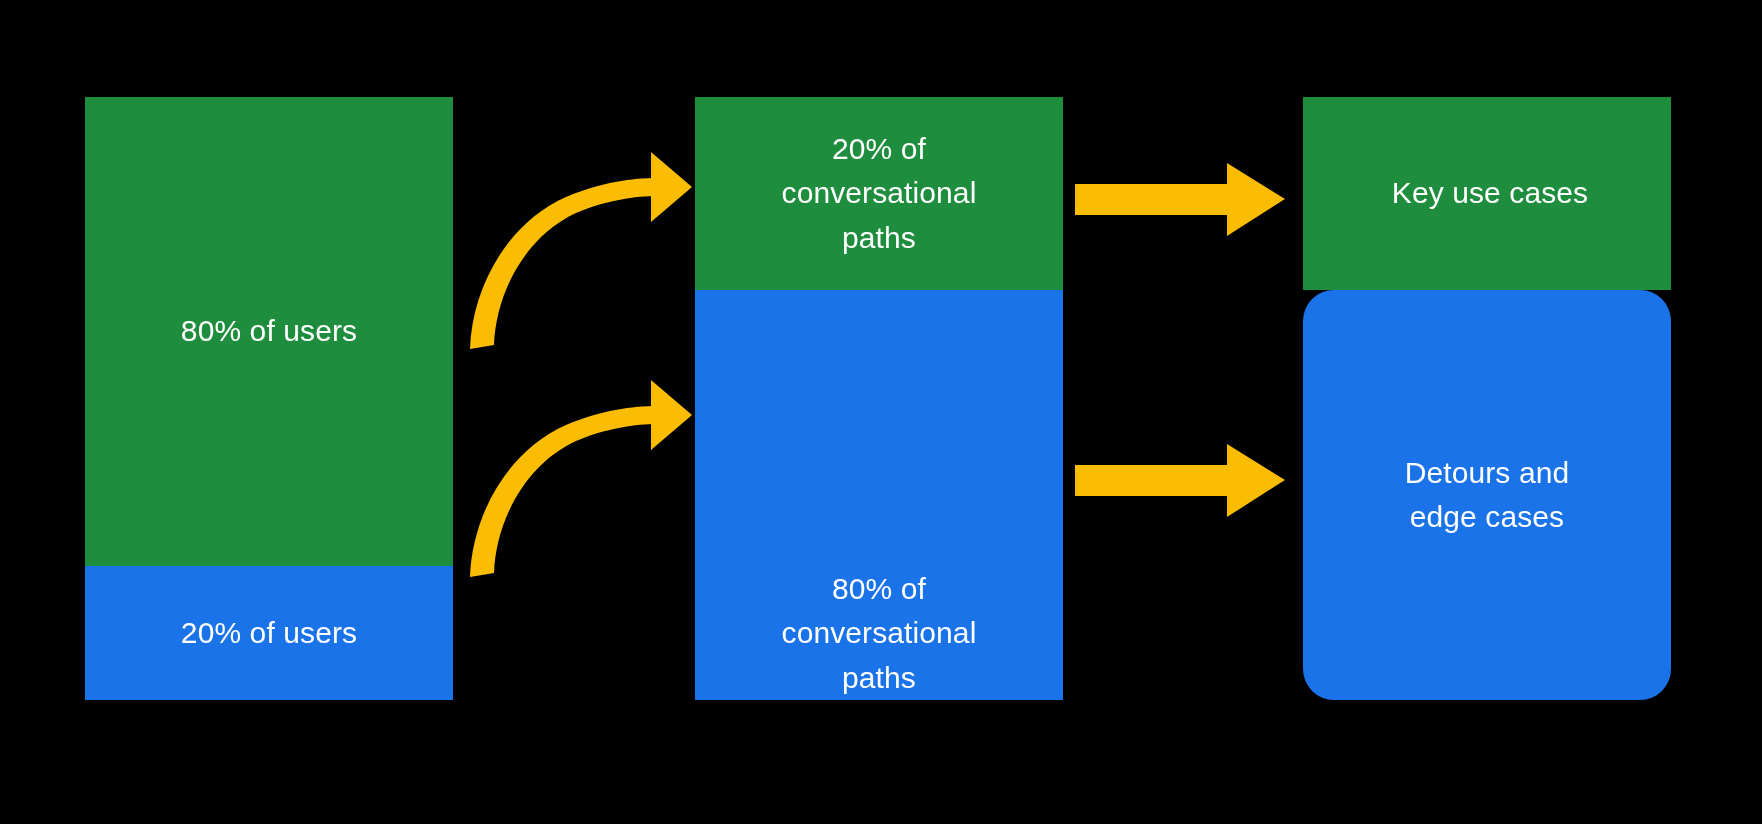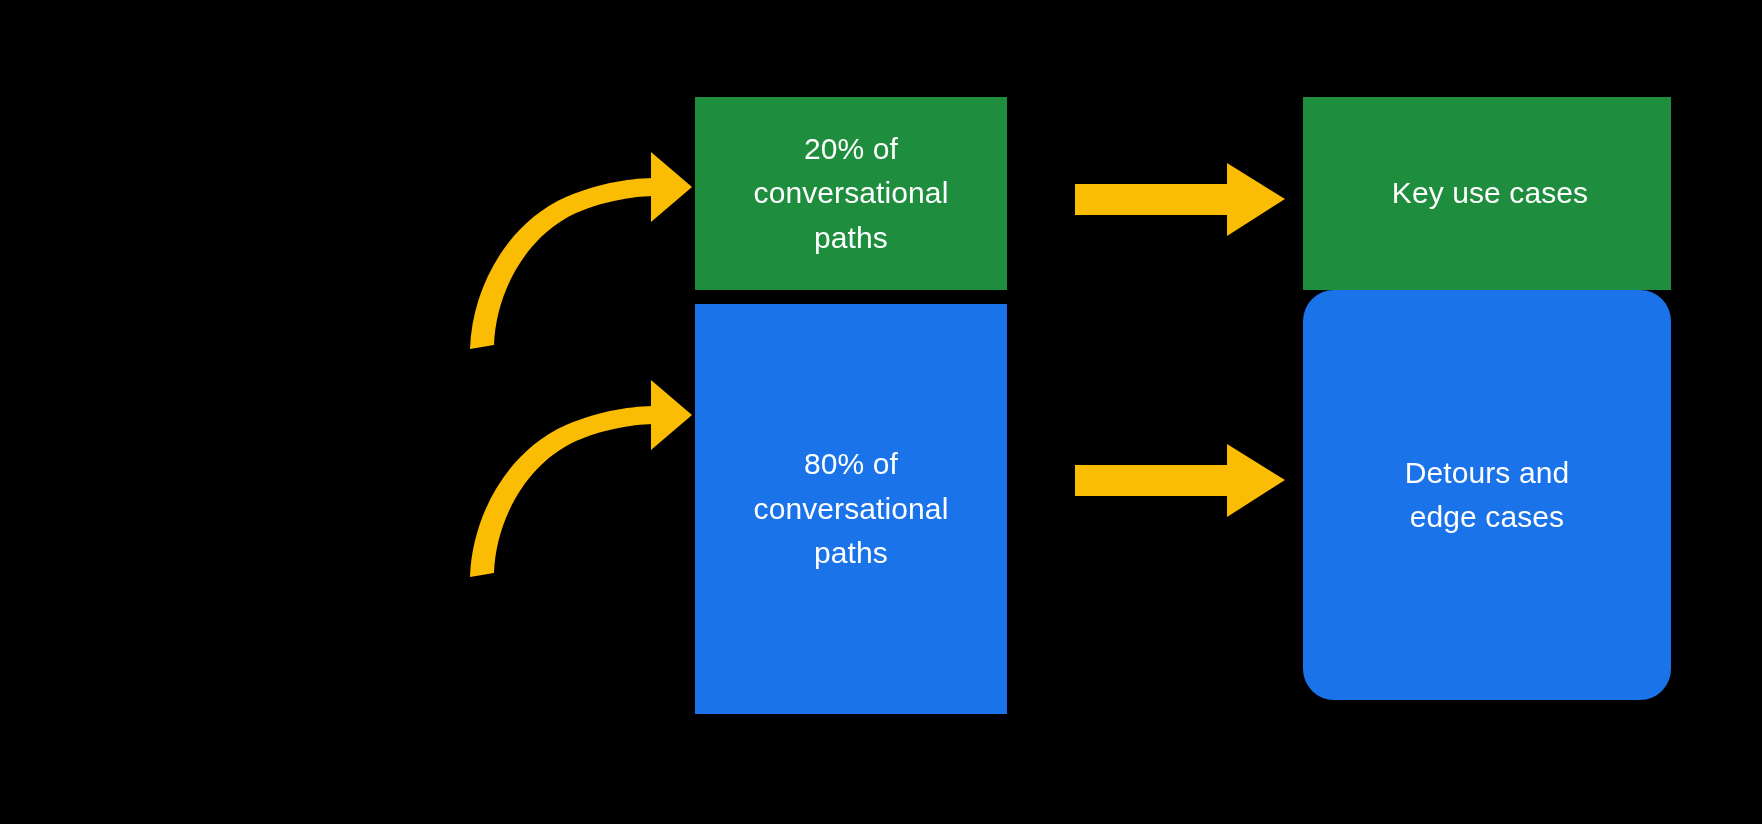--- a/index.html
+++ b/index.html
@@ -53,23 +53,23 @@
     white-space: pre-line;
     font-weight: 400;
   }
 
   
   #column-users            { left: 85px;   top: 97px;  width: 368px; height: 603px; }
   #column-users .seg-green { top: 0;       height: 469px; }
   #column-users .seg-blue  { top: 469px;   height: 134px; }
 
   
-  #column-paths            { left: 695px;  top: 97px;  width: 312px; height: 603px; border-radius: 16px; }
+  #column-paths            { left: 695px;  top: 97px;  width: 368px; height: 603px; border-radius: 16px; }
   #column-paths .seg-green { top: 0;       height: 193px; }
-  #column-paths .seg-blue  { top: 207px;   height: 410px; }
+  #column-paths .seg-blue  { top: 193px;   height: 410px; align-items: flex-end; }
 
   
   #column-outcomes            { left: 1303px; top: 97px; width: 368px; height: 603px; }
   #column-outcomes .seg-green { top: 0;       height: 193px; }
   #column-outcomes .seg-blue  { top: 193px;   height: 410px; }
 
   .arrow-layer {
     position: absolute;
     left: 0;
     top: 0;
@@ -77,20 +77,28 @@
     height: 824px;
     pointer-events: none;
   }
   .arrow-layer svg { display: block; }
 </style>
 </head>
 <body>
 
 <div id="diagram-canvas" style="background: rgb(0, 0, 0);">
 
+  <div class="column" id="column-users">
+    <div class="segment seg-green" style="background:#1E8E3E;">
+      <span class="segment-label">80% of users</span>
+    </div>
+    <div class="segment seg-blue" style="background:#1A73E8;">
+      <span class="segment-label">20% of users</span>
+    </div>
+  </div>
 
   <div class="column" id="column-paths">
     <div class="segment seg-green" style="background:#1E8E3E;">
       <span class="segment-label">20% of
 conversational
 paths</span>
     </div>
     <div class="segment seg-blue" style="background:#1A73E8;">
       <span class="segment-label">80% of
 conversational

